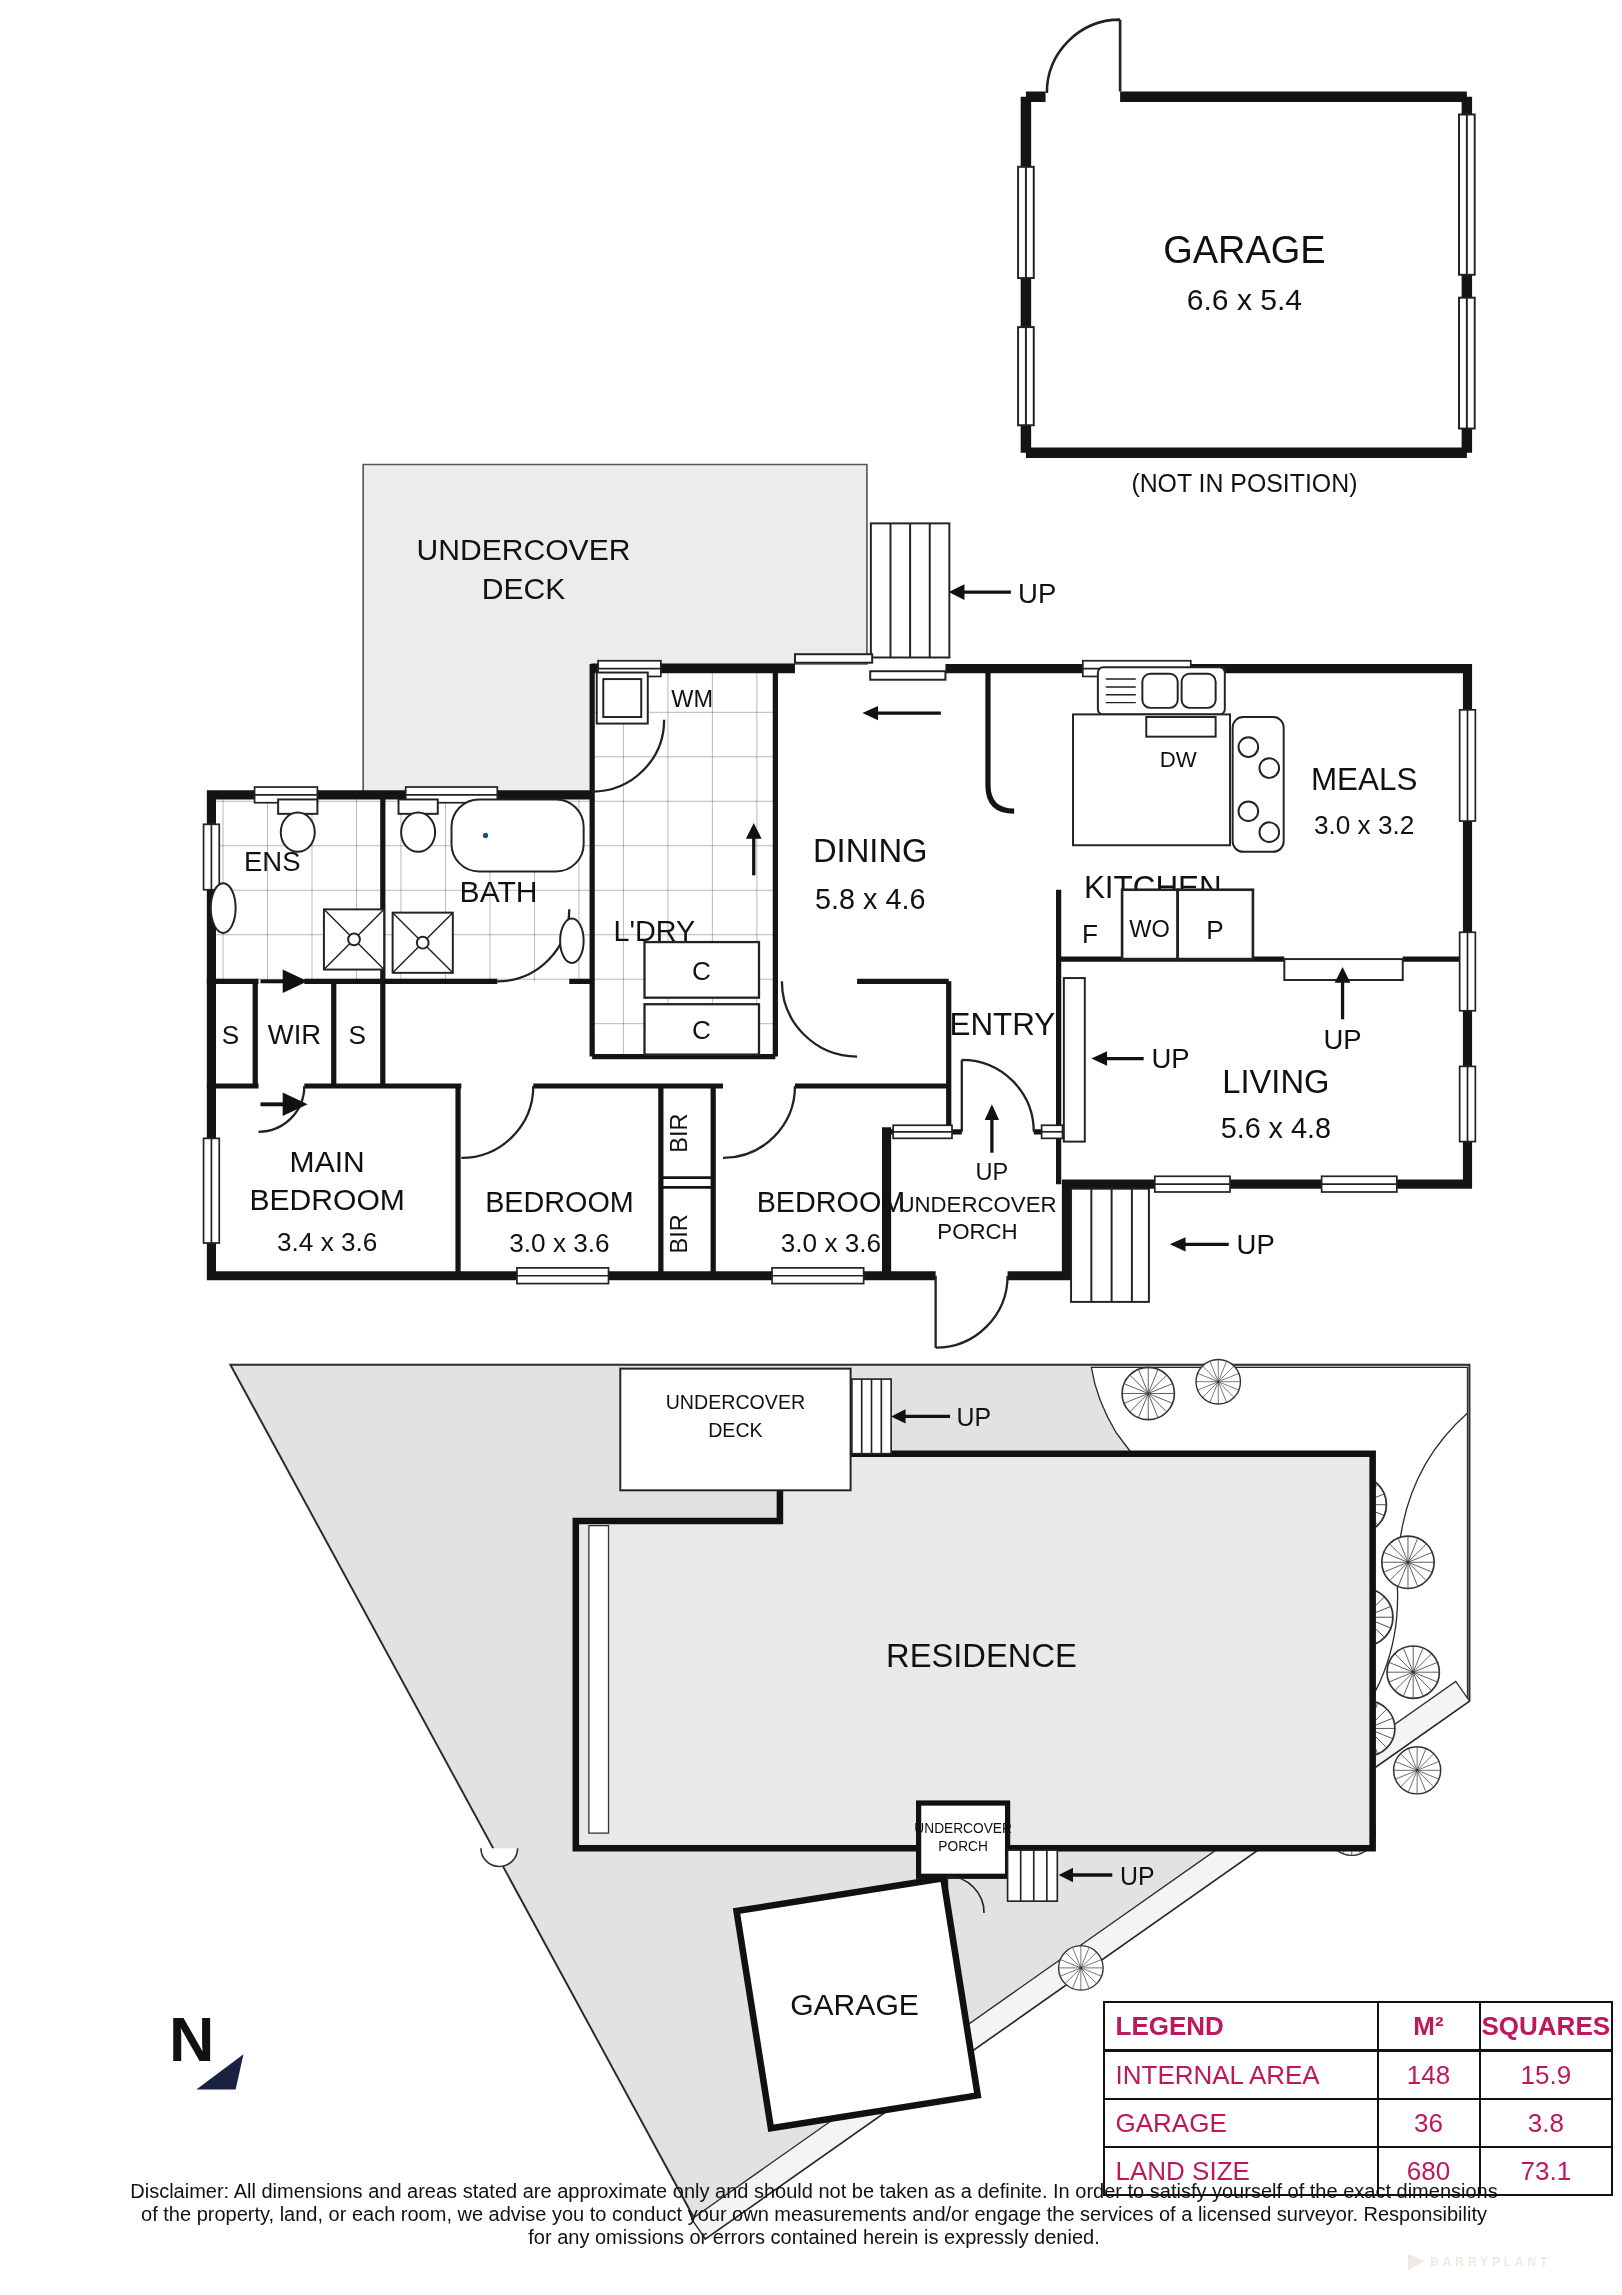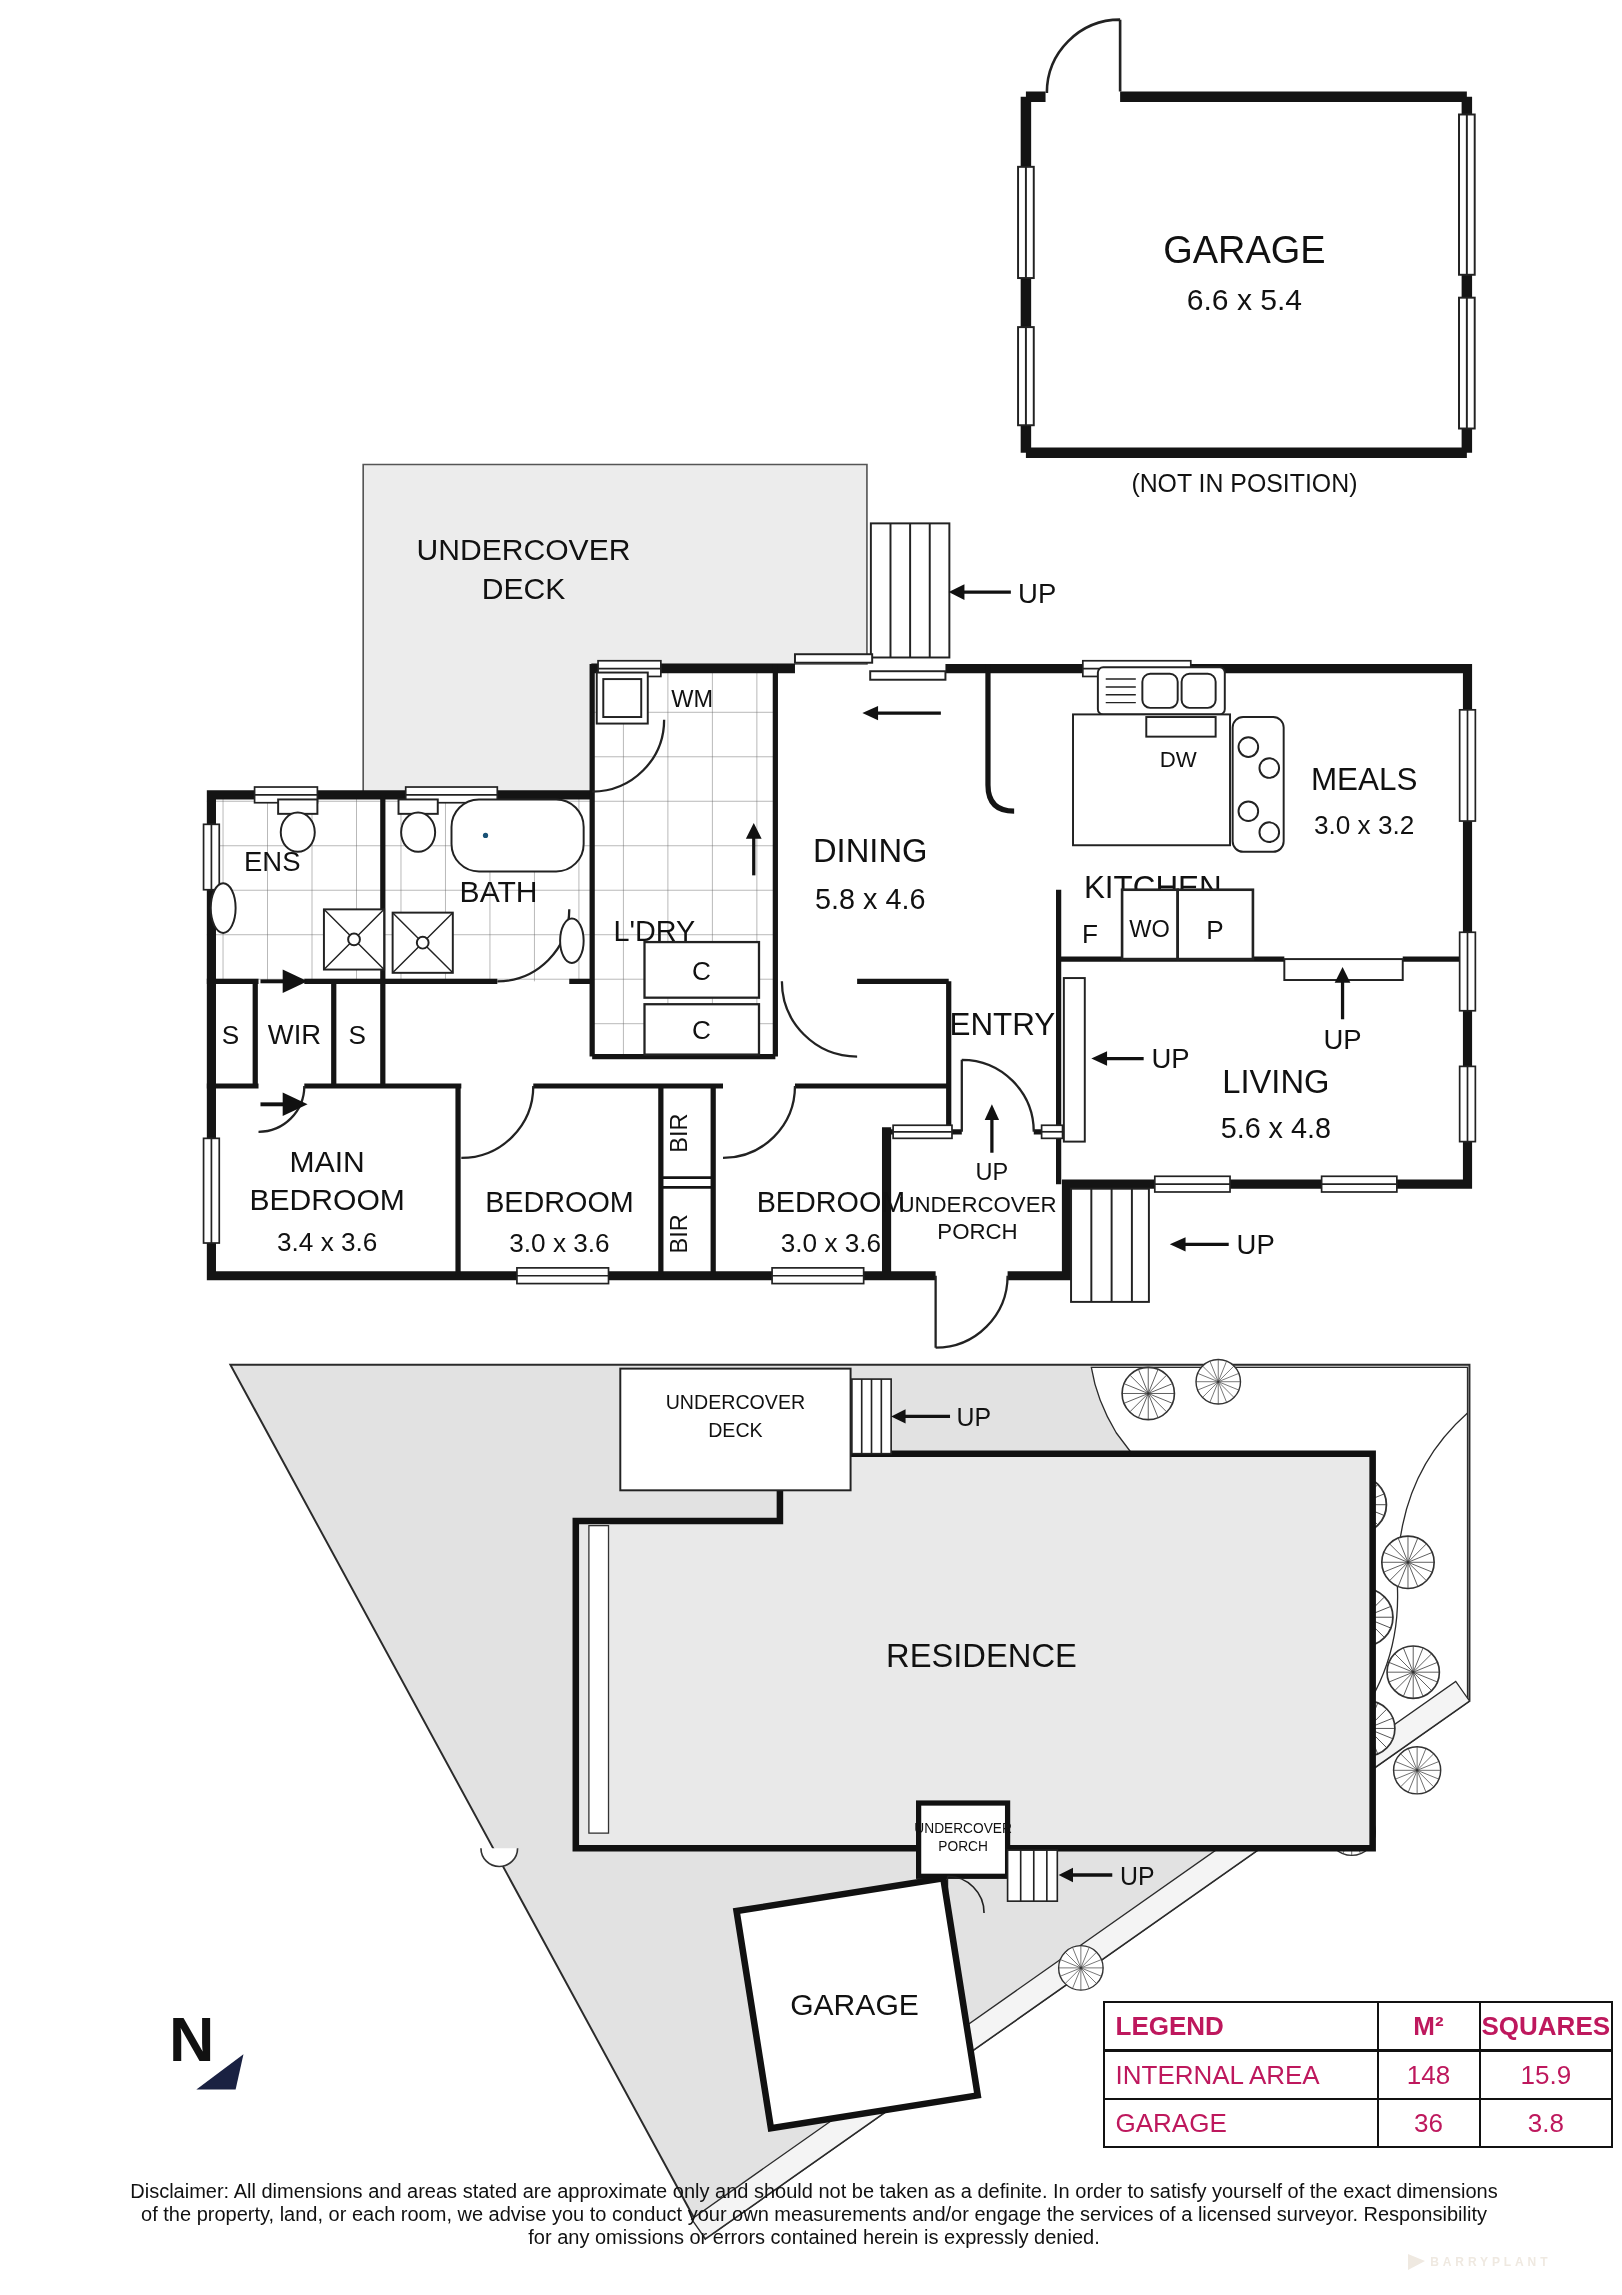--- a/index.html
+++ b/index.html
@@ -382,20 +382,25 @@
   <tr>
     <td class="name">INTERNAL AREA</td>
     <td class="v1">148</td>
     <td class="v2">15.9</td>
   </tr>
   <tr>
     <td class="name">GARAGE</td>
     <td class="v1">36</td>
     <td class="v2">3.8</td>
   </tr>
+  <tr>
+    <td class="name">LAND SIZE</td>
+    <td class="v1">680</td>
+    <td class="v2">73.1</td>
+  </tr>
 </tbody>
     </table>
 
 
 <div class="disclaimer">
   <div>Disclaimer: All dimensions and areas stated are approximate only and should not be taken as a definite. In order to satisfy yourself of the exact dimensions</div>
   <div>of the property, land, or each room, we advise you to conduct your own measurements and/or engage the services of a licensed surveyor. Responsibility</div>
   <div>for any omissions or errors contained herein is expressly denied.</div>
 </div>
 

